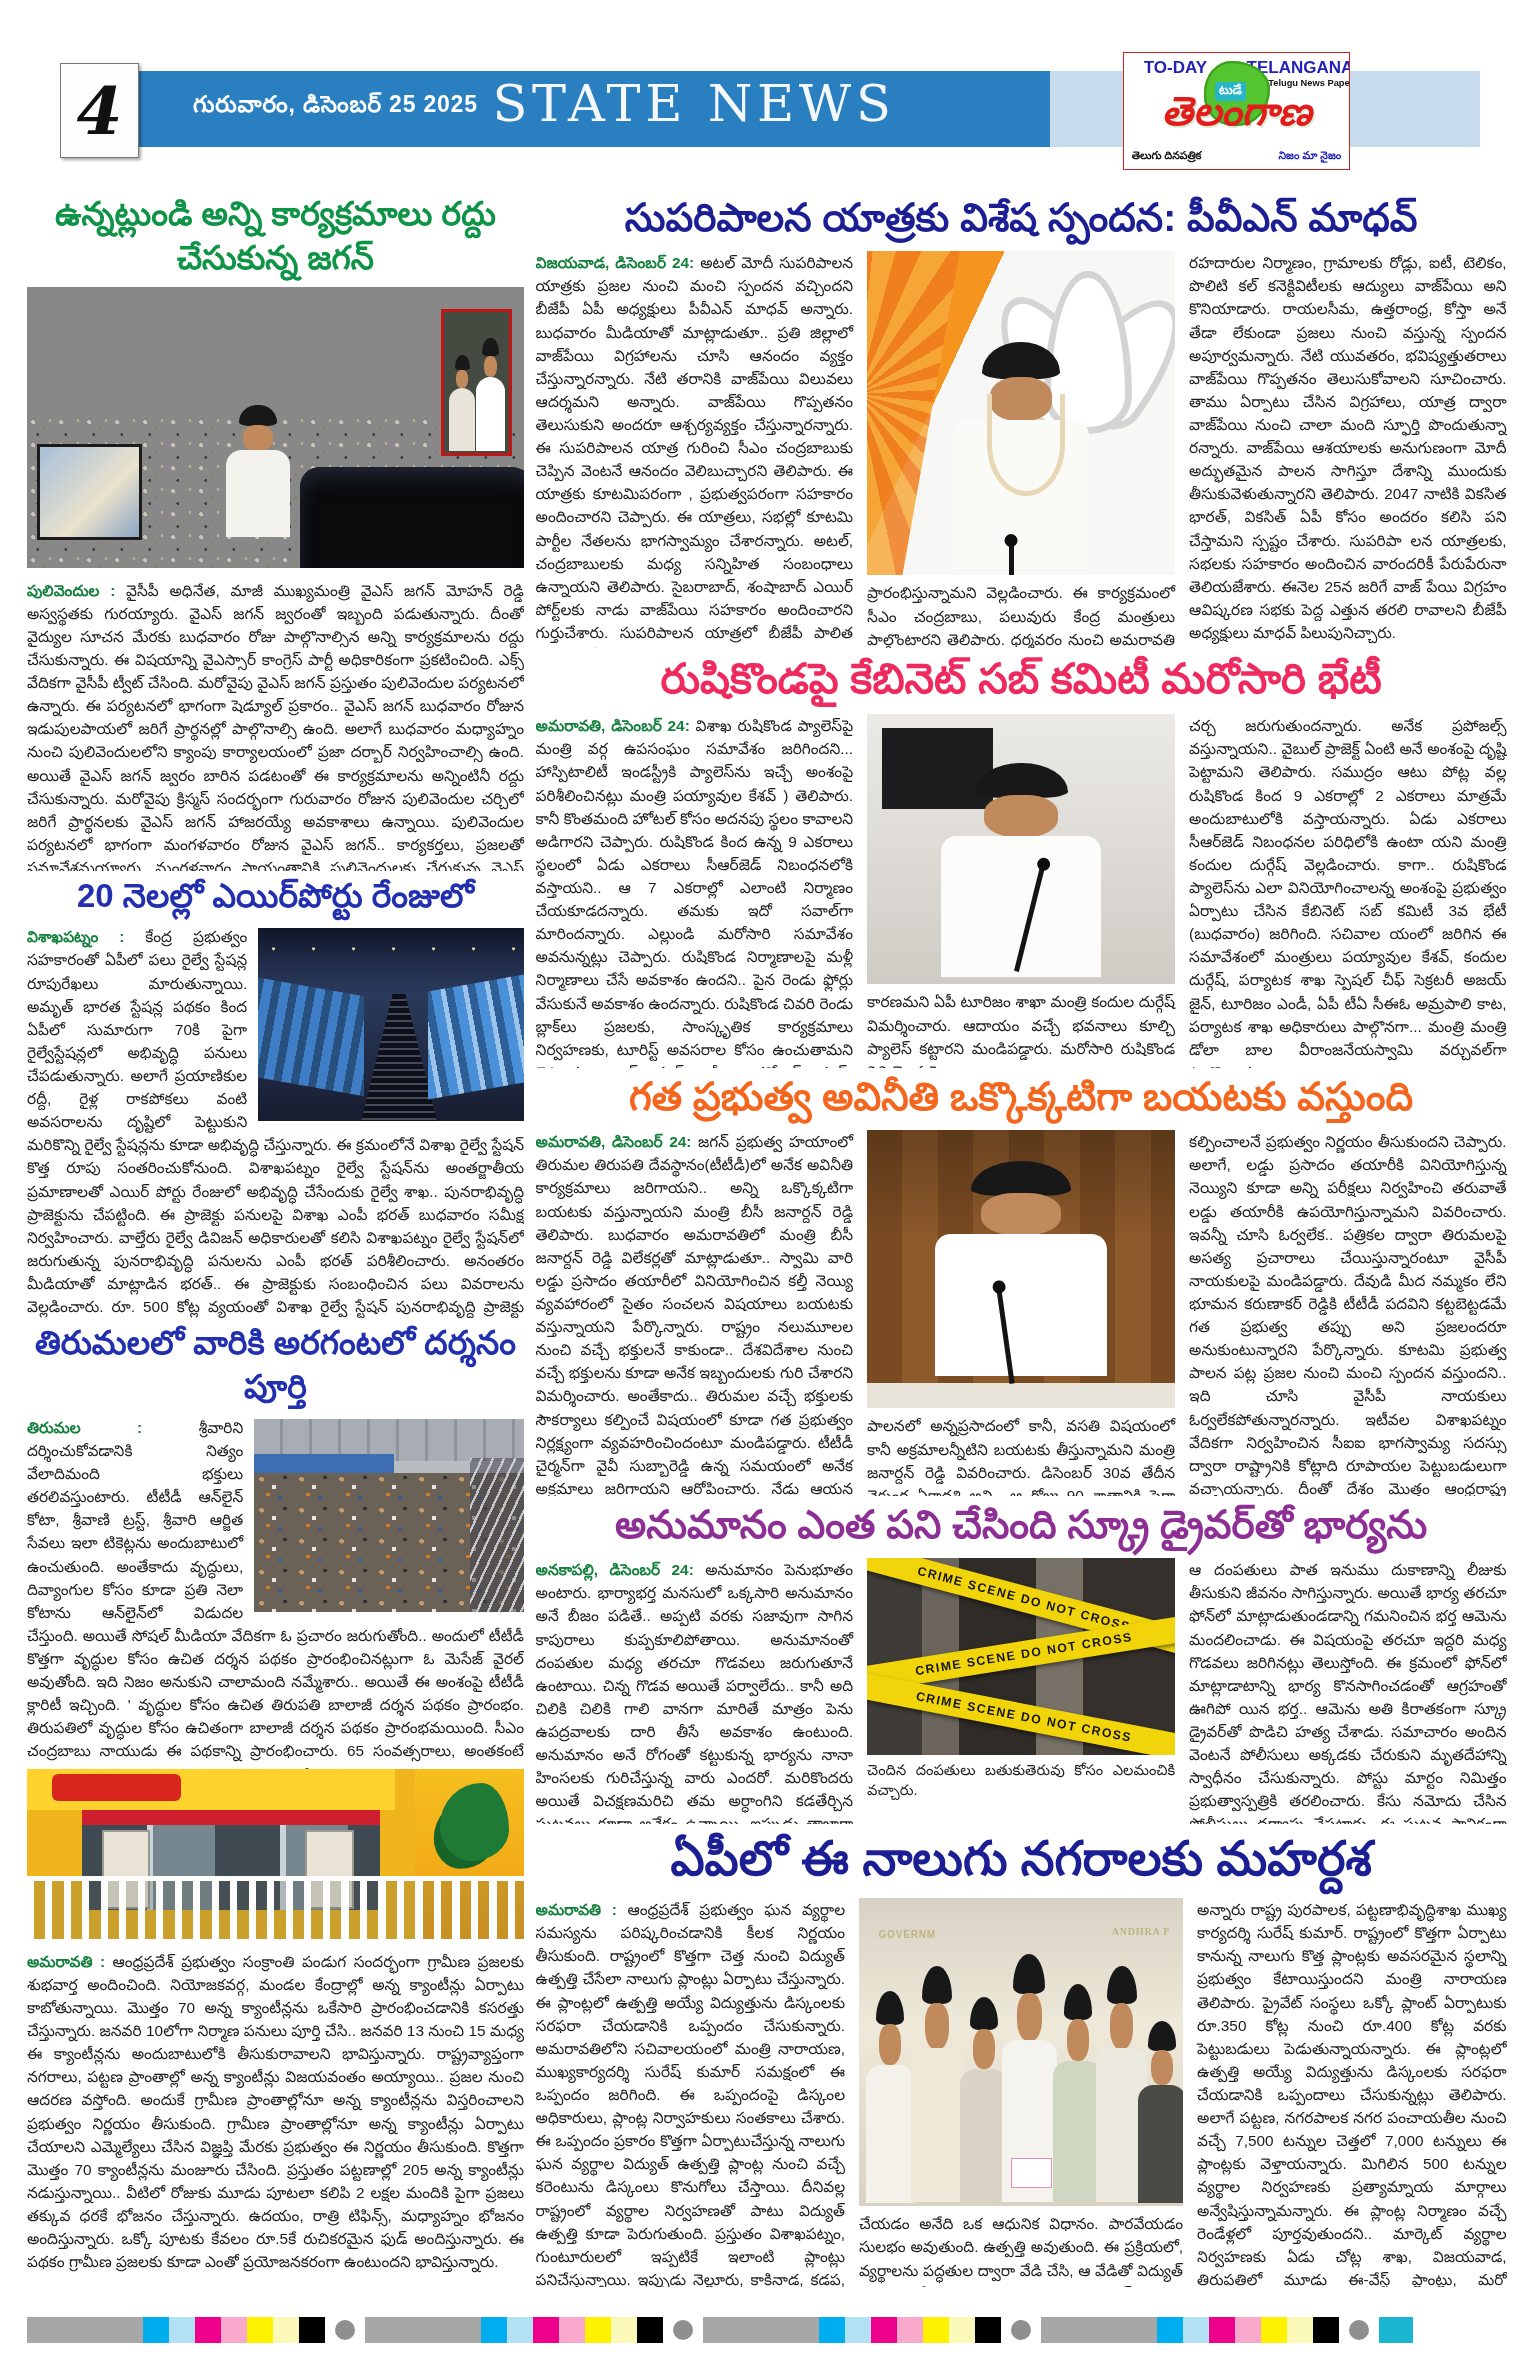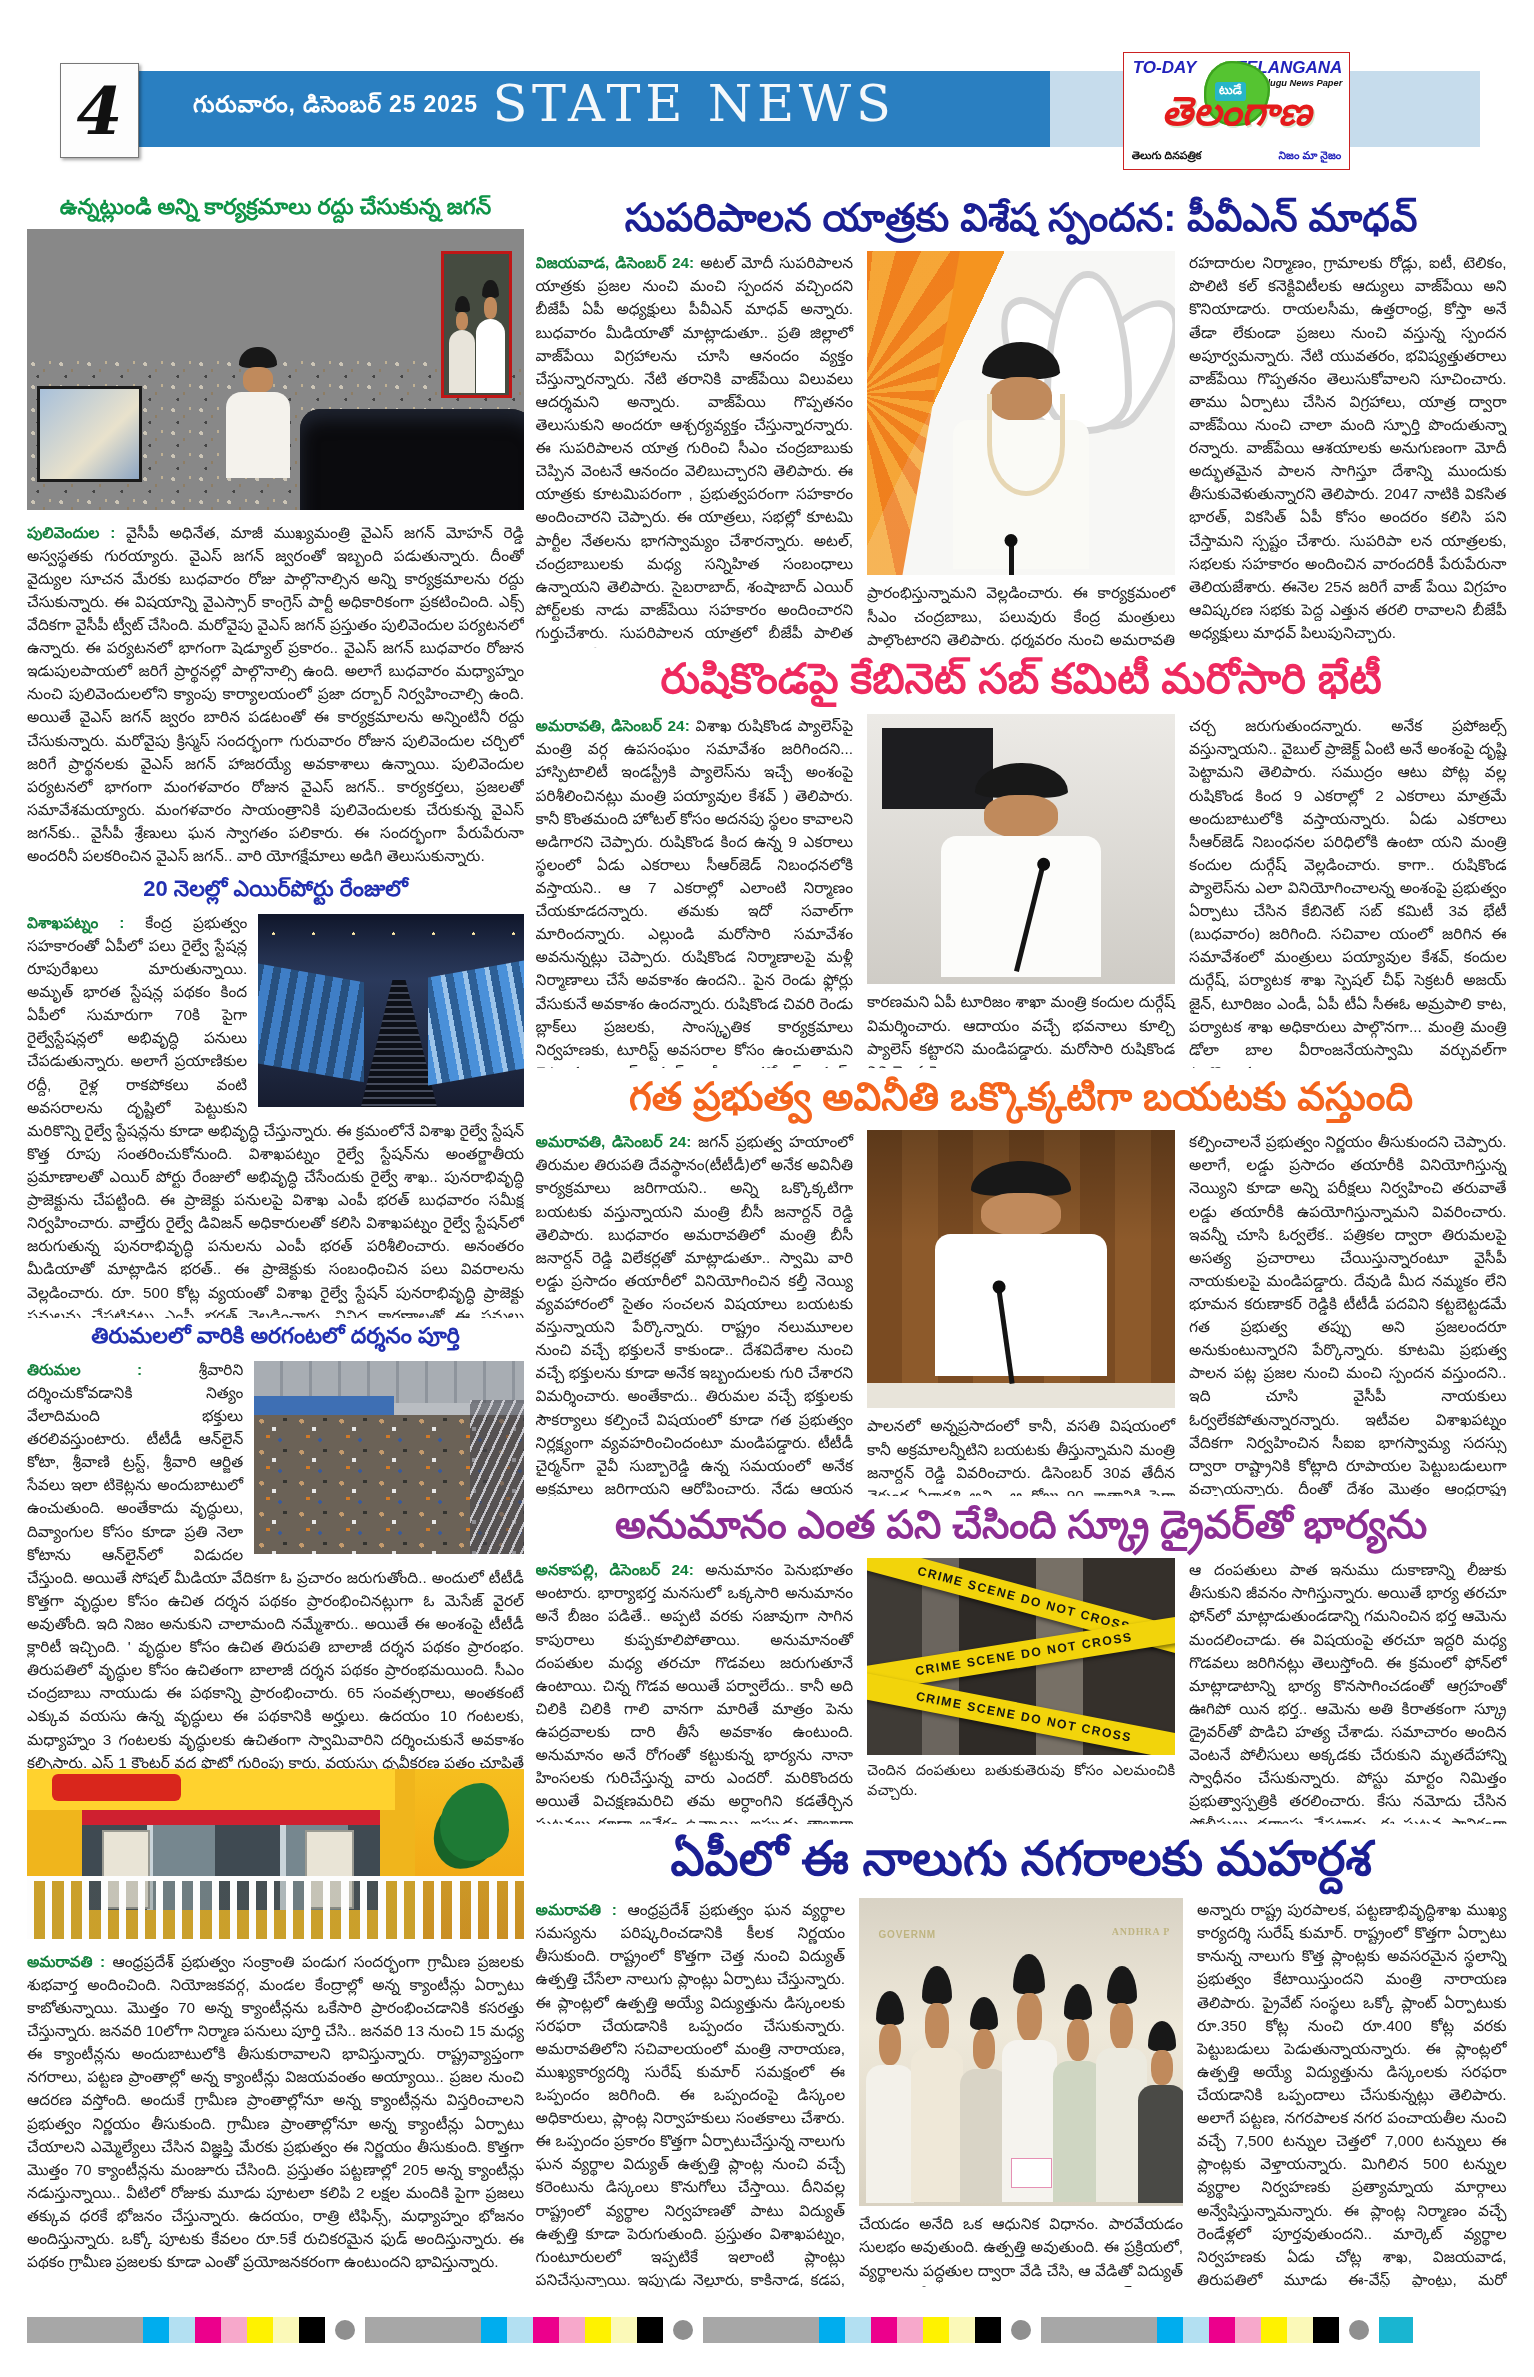--- a/index.html
+++ b/index.html
@@ -10,37 +10,37 @@
   .hdr-bluebar{position:absolute;left:139px;top:71px;width:911px;height:76px;background:#2a7fc1;}
   .hdr-lightbar{position:absolute;left:1050px;top:71px;width:430px;height:76px;background:#c6dcec;}
   .pageno-box{position:absolute;left:60px;top:63px;width:77px;height:93px;background:#fdfdfd;
       border:1.5px solid #777;box-shadow:1.5px 1.5px 3.1px rgba(0,0,0,.35);display:flex;align-items:center;justify-content:center;}
   .pageno{font-family:"DejaVu Serif",serif;font-size:66px;font-weight:bold;font-style:italic;color:#111;line-height:1;}
   .hdr-date{position:absolute;left:193px;top:91px;color:#fff;font-weight:bold;font-size:23px;letter-spacing:0.8px;}
   .hdr-section{position:absolute;left:432px;top:74px;width:524px;text-align:center;color:#f4f8fb;
       font-family:"DejaVu Serif",serif;font-size:51px;letter-spacing:4.6px;font-weight:400;}
   
   .logo{position:absolute;left:1123px;top:52px;width:225px;height:116px;background:#fff;border:1.5px solid #cc2222;overflow:hidden;}
-  .logo-row{position:absolute;left:1px;top:4.6px;width:100%;display:flex;justify-content:space-between;padding:0 7.7px;box-sizing:border-box;font-style:italic;}
+  .logo-row{position:absolute;left:12px;top:4.6px;width:100%;display:flex;justify-content:space-between;padding:0 7.7px;box-sizing:border-box;}
   .logo-today{color:#2222bb;font-weight:bold;font-size:17px;}
   .logo-tg{color:#2222bb;font-weight:bold;font-size:17px;text-align:right;}
   .logo-sub{display:block;color:#111;font-weight:bold;font-size:9.3px;text-align:right;}
   .logo-map{position:absolute;left:80px;top:7.7px;width:66px;height:65px;background:#55c431;
       border-radius:42% 58% 50% 46%/50% 44% 58% 46%;box-shadow:inset 0 0 0 2.3px #3da31f;}
   .logo-tude{position:absolute;left:91px;top:29px;background:#27b5c8;color:#fff;font-weight:bold;font-size:12.3px;padding:0.8px 3.9px;border-radius:3.1px;}
   .logo-script{position:absolute;left:6.2px;top:40px;width:213px;text-align:center;color:#e41b1b;font-weight:bold;
       font-size:40px;font-style:italic;text-shadow:1.5px 1.5px 0 #2f9e2f33;line-height:1.1;font-family:Liberation Mono, monospace;}
   .logo-bottom{position:absolute;left:0;bottom:4.6px;width:100%;display:flex;justify-content:space-between;padding:0 7.7px;box-sizing:border-box;}
   .logo-bl{color:#111;font-weight:bold;font-size:10.8px;}
   .logo-br{color:#2222bb;font-weight:bold;font-size:10.8px;}
   
   .content{position:absolute;left:27px;top:189px;width:1480px;display:grid;grid-template-columns:497px 971px;gap:11.6px;}
   .art{overflow:hidden;position:relative;}
   .hl{font-weight:800;text-align:center;line-height:1.32;margin:3.1px 0 7.7px 0;}
-  .hl-l{font-size:22px;}
+  .hl-l{font-size:33px;}
   .body{font-size:15.4px;line-height:1.5;text-align:justify;color:#1b1b1b;}
   .dateline{color:#15803d;font-weight:bold;}
   .photo{position:relative;overflow:hidden;background:#888;}
   .float-r{float:right;margin:3.1px 0 6.2px 10.8px;}
   
   .rgrid{display:grid;grid-template-columns:1fr 308px 1fr;gap:14px;}
   .midcol .body{margin-top:6.2px;}
   
   .fig{position:absolute;}
   .fig i{display:block;}

